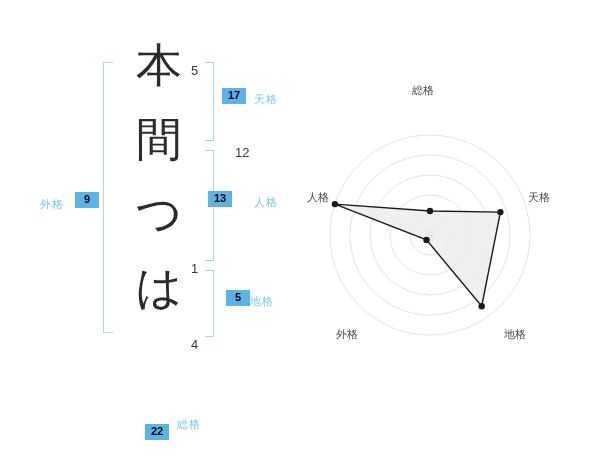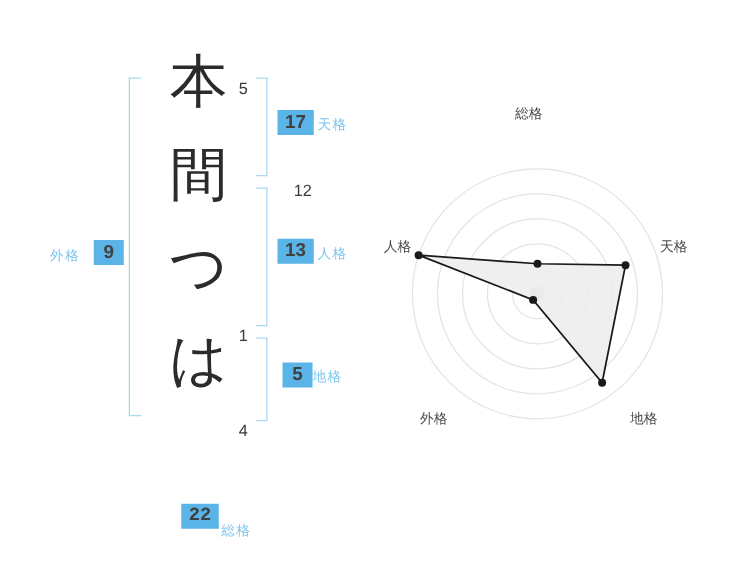--- a/index.html
+++ b/index.html
@@ -47,22 +47,22 @@
     position: absolute;
     background: #a9d7f2;
   }
   .brk-v { width: 1px; }
   .brk-h { height: 1px; }
 
   
   .chip {
     position: absolute;
     background: #5ab4e8;
-    color: #404040;
-    font-size: 15px;
+    color: #000000;
+    font-size: 11px;
     font-weight: bold;
     padding: 2px 6px 3px 6px;
     line-height: 1;
     min-width: 12px;
     text-align: center;
     font-family: "Liberation Sans", sans-serif;
   }
   .chip-label {
     position: absolute;
     color: #7ec6ee;
@@ -114,30 +114,30 @@
   <div class="brk brk-h" style="left:205px; top:150px; width:9px;"></div>
   <div class="brk brk-h" style="left:205px; top:260px; width:9px;"></div>
 
   <div class="brk brk-v" style="left:213px; top:270px; height:66px;"></div>
   <div class="brk brk-h" style="left:205px; top:270px; width:9px;"></div>
   <div class="brk brk-h" style="left:205px; top:336px; width:9px;"></div>
 
   <div class="chip" style="left:222px; top:88px;">17</div>
   <div class="chip-label" style="left:254px; top:92px;">天格</div>
 
-  <div class="chip" style="left:222px; top:191px;">13</div>
+  <div class="chip" style="left:208px; top:191px;">13</div>
   <div class="chip-label" style="left:254px; top:195px;">人格</div>
 
   <div class="chip" style="left:226px; top:290px;">5</div>
   <div class="chip-label" style="left:250px; top:294px;">地格</div>
 
   <div class="chip-label" style="left:40px; top:197px;">外格</div>
   <div class="chip" style="left:75px; top:192px;">9</div>
 
-  <div class="chip" style="left:145px; top:403px;font-family:Liberation Mono, monospace;">22</div>
+  <div class="chip" style="left:145px; top:424px;">22</div>
   <div class="chip-label" style="left:177px; top:417px;">総格</div>
 
   <div id="radar">
     <svg width="260" height="260" viewBox="0 0 260 260">
       <g>
         <circle cx="130" cy="130" r="100" fill="none" stroke="#e4e4e4" stroke-width="1"></circle>
         <circle cx="130" cy="130" r="80" fill="none" stroke="#e4e4e4" stroke-width="1"></circle>
         <circle cx="130" cy="130" r="60" fill="none" stroke="#e4e4e4" stroke-width="1"></circle>
         <circle cx="130" cy="130" r="40" fill="none" stroke="#e4e4e4" stroke-width="1"></circle>
         <circle cx="130" cy="130" r="20" fill="none" stroke="#e4e4e4" stroke-width="1"></circle>

